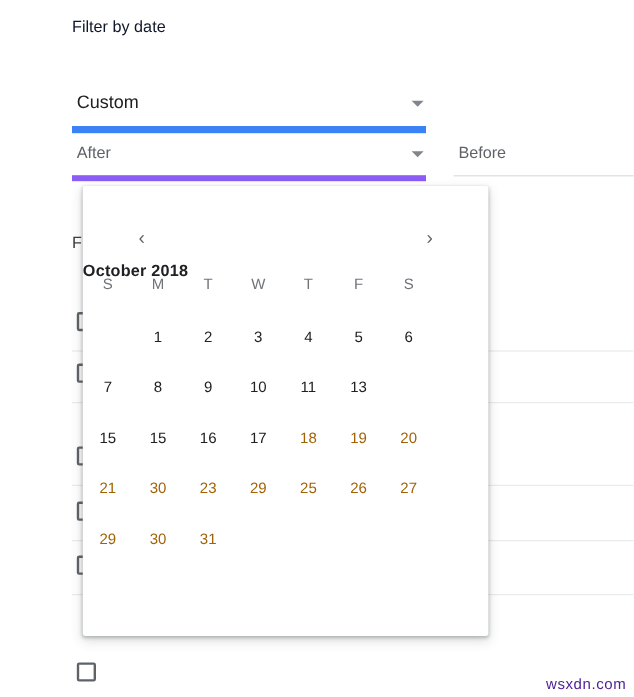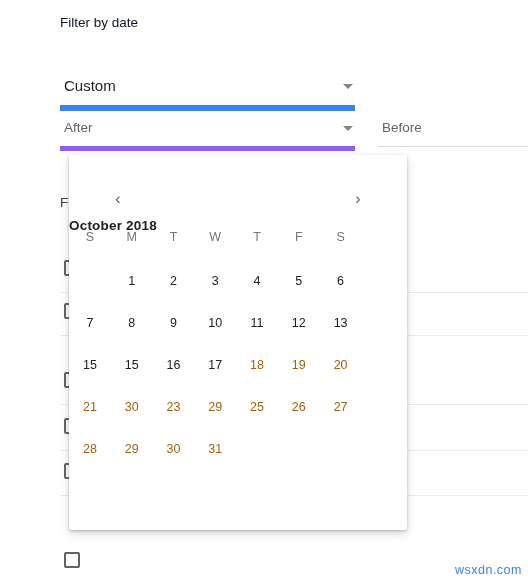--- a/index.html
+++ b/index.html
@@ -203,21 +203,21 @@
   .day.muted { color: #a16207; cursor: default; }
   .day.today { color: #a16207; }
   .day.empty { cursor: default; }
 
   
   .watermark {
     position: absolute;
     right: 6px;
     bottom: 4px;
     font-size: 12.5px;
-    color: #3b82f6;
+    color: #4c1d95;
     letter-spacing: 0.5px;
   }
 </style>
 </head>
 <body>
 
 <div class="page">
 
   <div class="filter-title">Filter by date</div>
 
@@ -280,21 +280,20 @@
           <div class="day">4</div>
           <div class="day">5</div>
           <div class="day">6</div>
         </div>
         <div class="week">
           <div class="day">7</div>
           <div class="day">8</div>
           <div class="day">9</div>
           <div class="day">10</div>
           <div class="day">11</div>
-          <div class="day">12</div>
           <div class="day">13</div>
         </div>
         <div class="week">
           <div class="day">15</div>
           <div class="day">15</div>
           <div class="day">16</div>
           <div class="day">17</div>
           <div class="day today">18</div>
           <div class="day muted">19</div>
           <div class="day muted">20</div>
@@ -302,21 +301,20 @@
         <div class="week">
           <div class="day muted">21</div>
           <div class="day muted">30</div>
           <div class="day muted">23</div>
           <div class="day muted">29</div>
           <div class="day muted">25</div>
           <div class="day muted">26</div>
           <div class="day muted">27</div>
         </div>
         <div class="week">
-          <div class="day muted">28</div>
           <div class="day muted">29</div>
           <div class="day muted">30</div>
           <div class="day muted">31</div>
           <div class="day empty"></div>
           <div class="day empty"></div>
           <div class="day empty"></div>
         </div>
       </div>
   </div>
 

